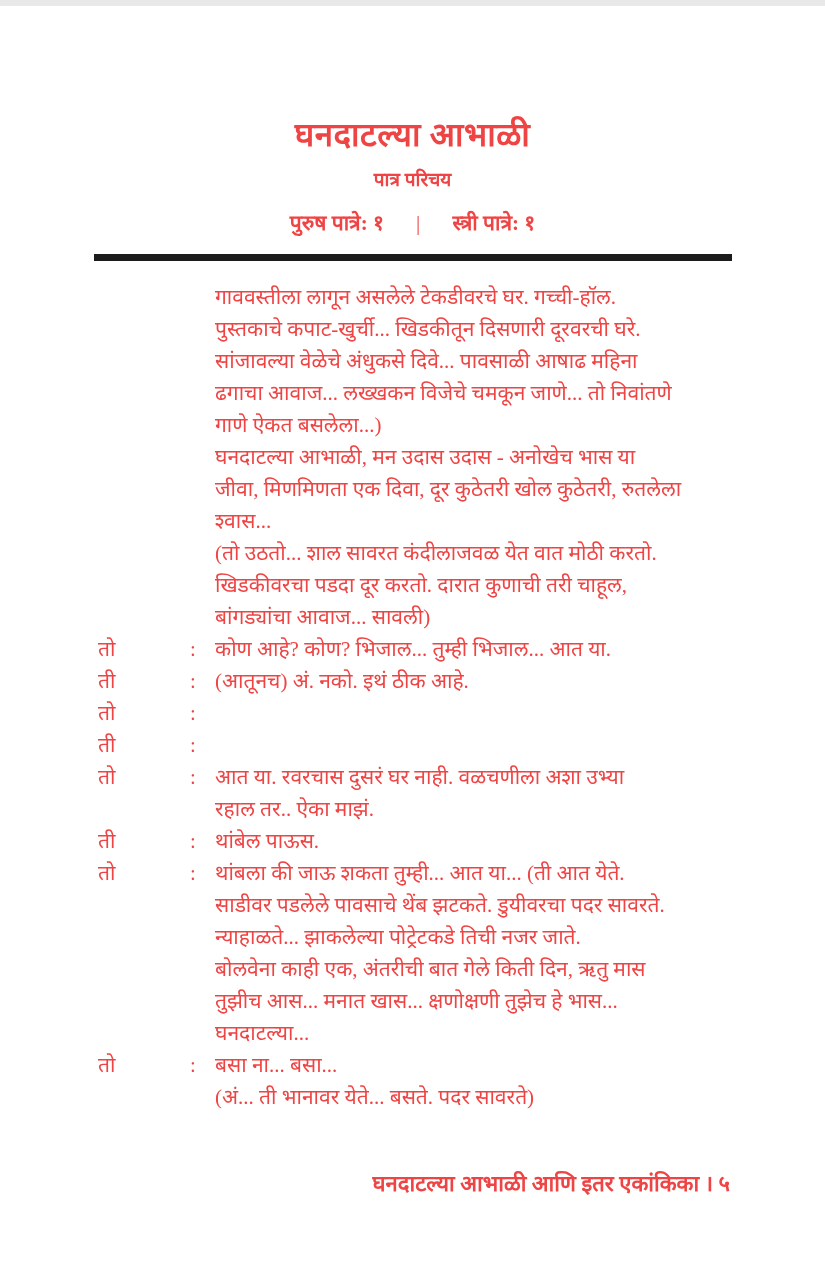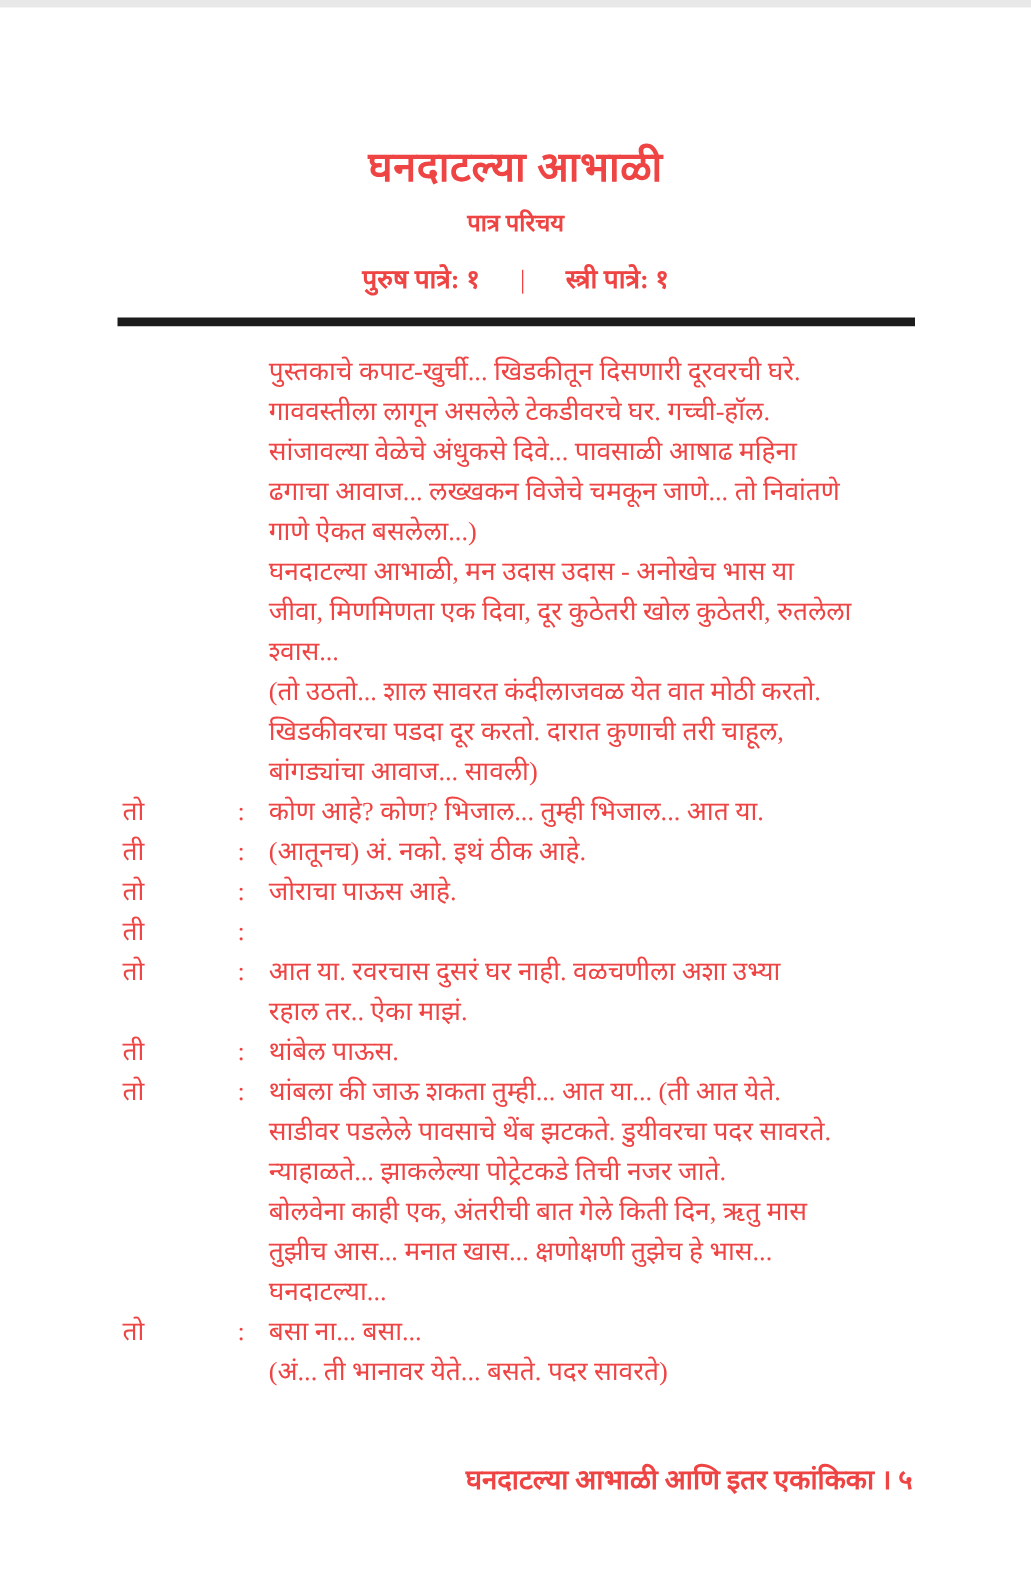--- a/index.html
+++ b/index.html
@@ -63,22 +63,22 @@
     <div class="castline">
       <span>पुरुष पात्रे: १</span>
       <span class="sep">|</span>
       <span>स्त्री पात्रे: १</span>
     </div>
     <div class="rule"></div>
   </header>
 
   <main class="script" id="script-body">
       <div class="block stage">
+        <div class="line">गाववस्तीला लागून असलेले टेकडीवरचे घर. गच्ची-हॉल.</div>
         <div class="line">पुस्तकाचे कपाट-खुर्ची... खिडकीतून दिसणारी दूरवरची घरे.</div>
-        <div class="line">गाववस्तीला लागून असलेले टेकडीवरचे घर. गच्ची-हॉल.</div>
         <div class="line">सांजावल्या वेळेचे अंधुकसे दिवे... पावसाळी आषाढ महिना</div>
         <div class="line">ढगाचा आवाज... लख्खकन विजेचे चमकून जाणे... तो निवांतणे</div>
         <div class="line">गाणे ऐकत बसलेला...)</div>
         <div class="line">घनदाटल्या आभाळी, मन उदास उदास - अनोखेच भास या</div>
         <div class="line">जीवा, मिणमिणता एक दिवा, दूर कुठेतरी खोल कुठेतरी, रुतलेला</div>
         <div class="line">श्वास...</div>
         <div class="line">(तो उठतो... शाल सावरत कंदीलाजवळ येत वात मोठी करतो.</div>
         <div class="line">खिडकीवरचा पडदा दूर करतो. दारात कुणाची तरी चाहूल,</div>
         <div class="line">बांगड्यांचा आवाज... सावली)</div>
       </div>
@@ -92,23 +92,20 @@
       <div class="block dialogue">
         <span class="speaker">ती</span>
         <span class="colon">:</span>
         <div class="dtext">
           <div class="line">(आतूनच) अं. नको. इथं ठीक आहे.</div>
         </div>
       </div>
       <div class="block dialogue">
         <span class="speaker">तो</span>
         <span class="colon">:</span>
-        <div class="dtext">
-          <div class="line">जोराचा पाऊस आहे.</div>
-        </div>
       </div>
       <div class="block dialogue">
         <span class="speaker">ती</span>
         <span class="colon">:</span>
       </div>
       <div class="block dialogue">
         <span class="speaker">तो</span>
         <span class="colon">:</span>
         <div class="dtext">
           <div class="line">आत या. रवरचास दुसरं घर नाही. वळचणीला अशा उभ्या</div>

